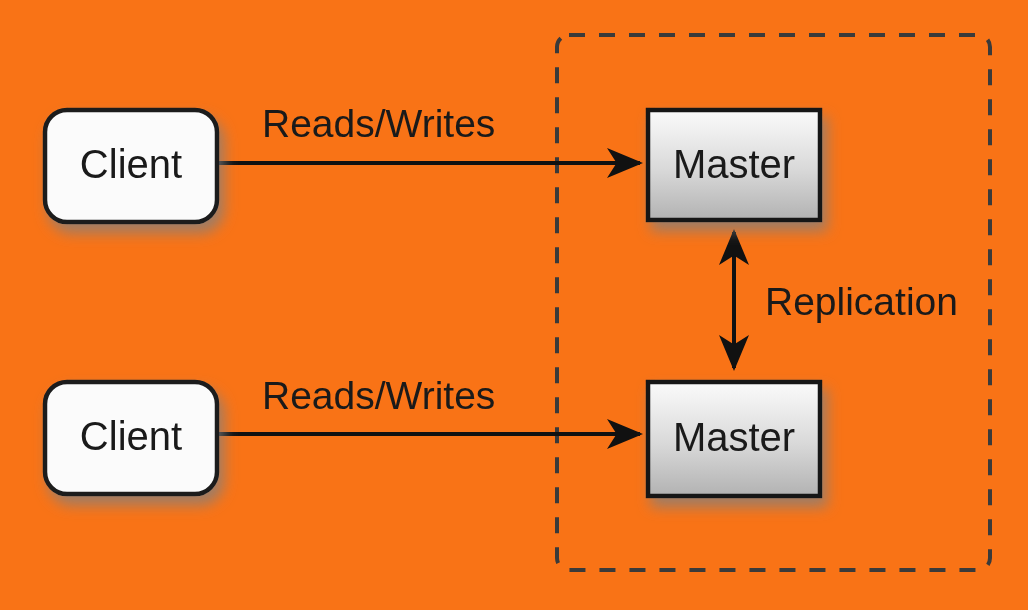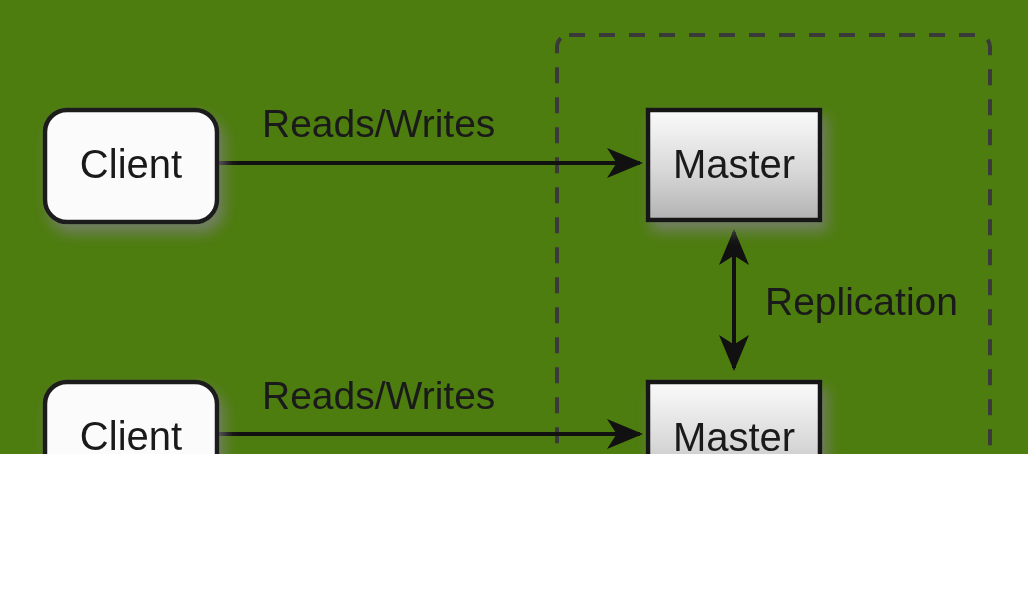--- a/index.html
+++ b/index.html
@@ -6,22 +6,22 @@
     margin: 0;
     padding: 0;
     background: #ffffff;
   }
   body {
     font-family: "Liberation Sans", sans-serif;
   }
   #canvas {
     position: relative;
     width: 1028px;
-    height: 454px;
-    background: #4d7c0f;
+    height: 610px;
+    background: #f97316;
     overflow: hidden;
   }
   #diagram-svg {
     position: absolute;
     left: 0;
     top: 0;
     width: 1028px;
     height: 610px;
   }
   .node-label {

